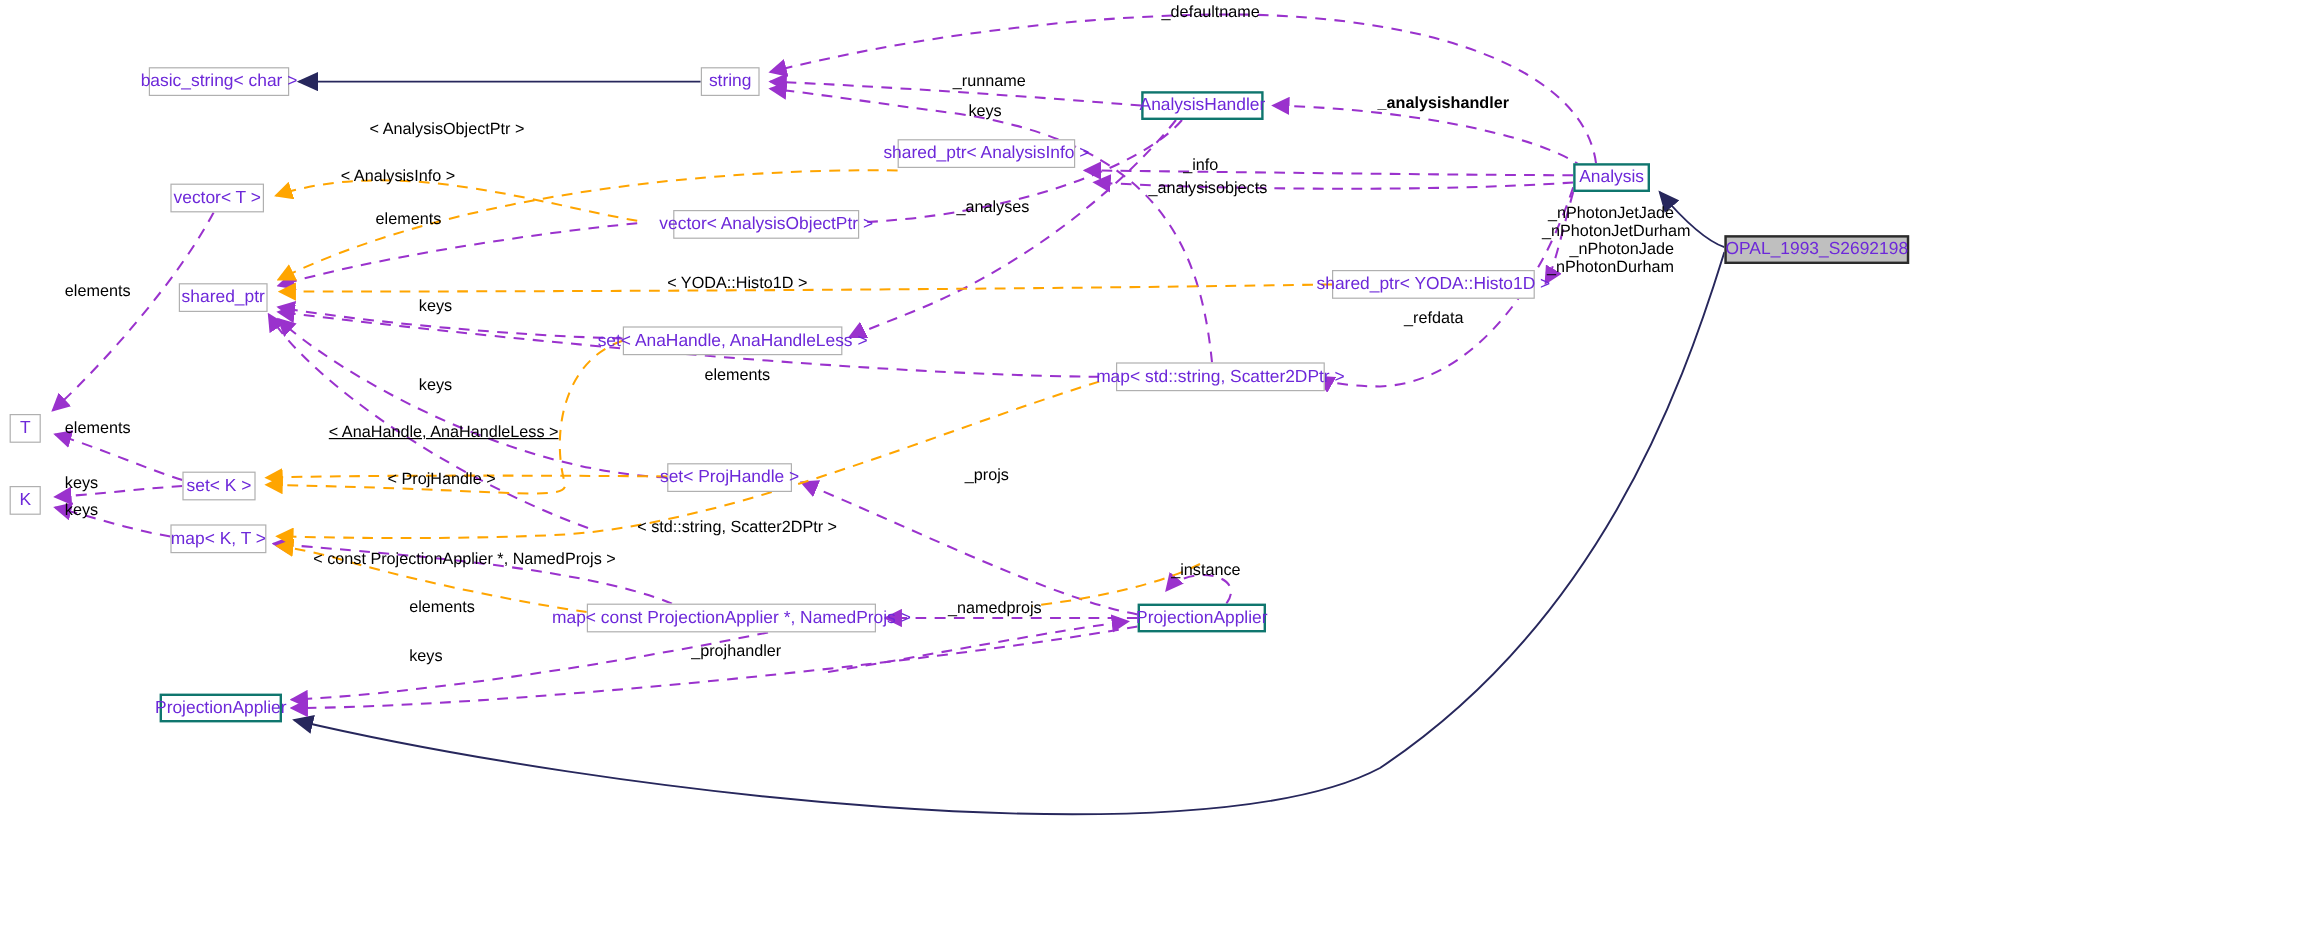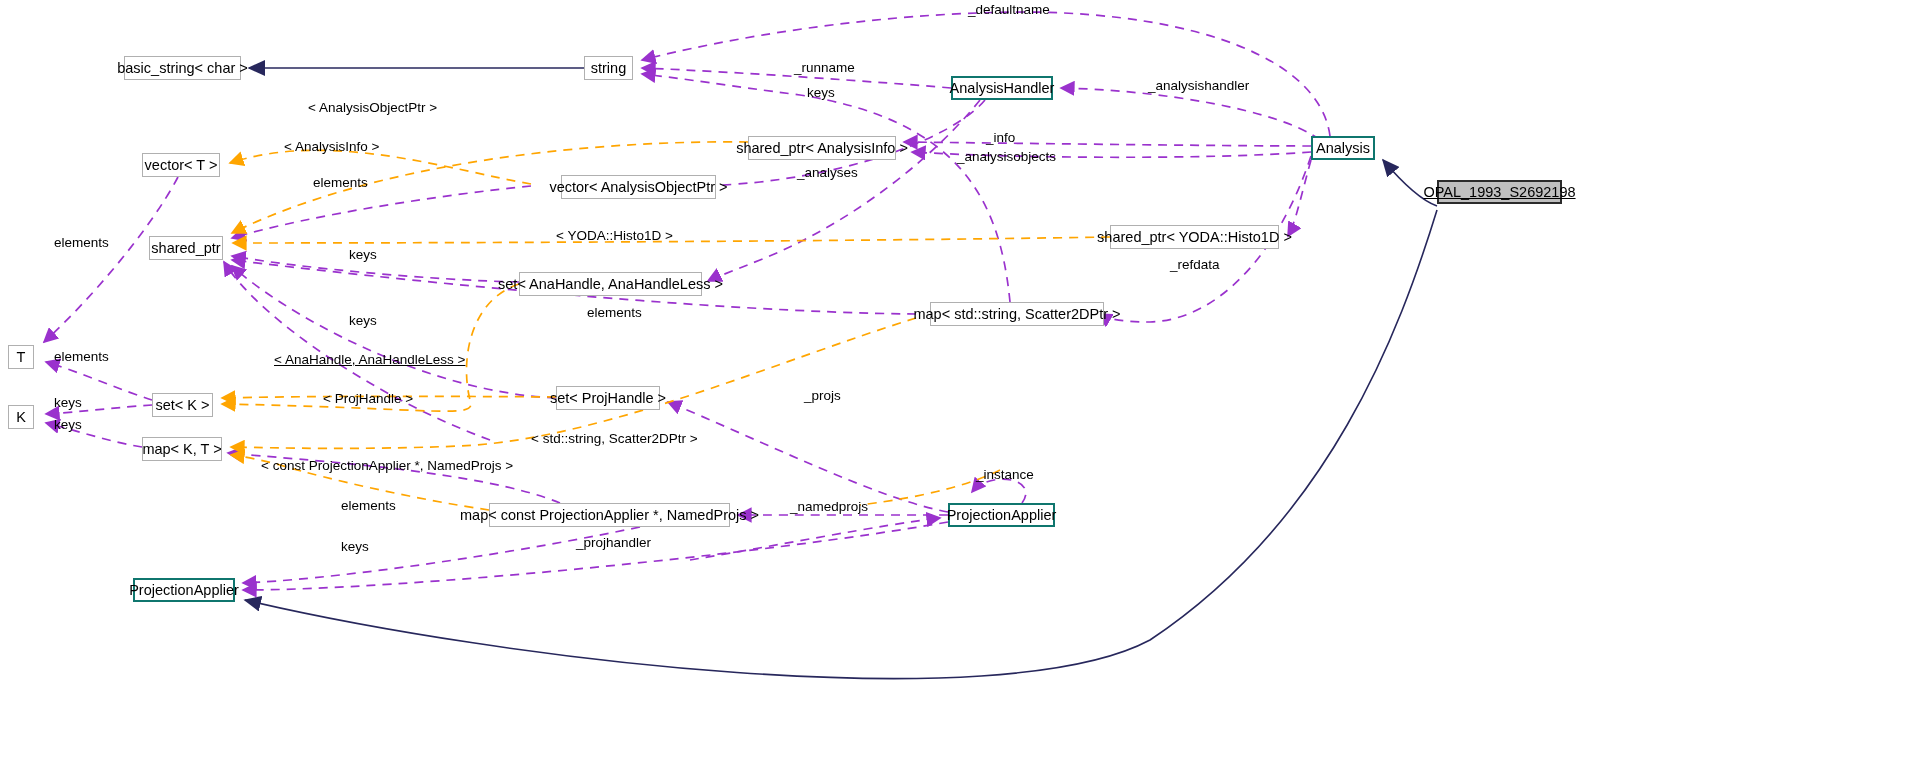--- a/index.html
+++ b/index.html
@@ -1,20 +1,20 @@
 <!DOCTYPE html>
 <html><head>
 <meta charset="utf-8">
 <style>
   html,body{margin:0;padding:0;background:#ffffff;}
   body{font-family:"Liberation Sans",sans-serif;}
   #diagram{position:relative;width:1915px;height:782px;background:#fff;overflow:hidden;}
   svg#edges{position:absolute;left:0;top:0;width:1915px;height:782px;}
   .node{position:absolute;box-sizing:border-box;display:flex;align-items:center;justify-content:center;
-        background:#ffffff;border:1px solid #b0b0b0;color:#000000;font-size:14.5px;white-space:nowrap;
+        background:#ffffff;border:1px solid #b0b0b0;color:#6d28d9;font-size:14.5px;white-space:nowrap;
         padding:0 8px;line-height:1;}
   .node.bold{border:2px solid #0f766e;}
   .node.current{border:2px solid #2b2b2b;background:#bfbfbf;}
   .edge-label{position:absolute;font-size:13.5px;color:#000;white-space:nowrap;line-height:1;}
   .multi-label{position:absolute;font-size:13.5px;color:#000;white-space:nowrap;line-height:15px;text-align:right;}
 </style>
 </head>
 <body>
 
 <div id="diagram">
@@ -118,27 +118,27 @@
   </div>
   <div class="node" style="left:584px;top:56px;width:49px;height:24px;">
     <span>string</span>
   </div>
   <div class="node bold" style="left:951px;top:76px;width:102px;height:24px;">
     <span>AnalysisHandler</span>
   </div>
   <div class="node bold" style="left:1311px;top:136px;width:64px;height:24px;">
     <span>Analysis</span>
   </div>
-  <div class="node current" style="left:1437px;top:180px;width:125px;height:24px;text-decoration:underline;">
+  <div class="node current" style="left:1437px;top:196px;width:154px;height:24px;">
     <span>OPAL_1993_S2692198</span>
   </div>
   <div class="node" style="left:142px;top:153px;width:78px;height:24px;">
     <span>vector&lt; T &gt;</span>
   </div>
-  <div class="node" style="left:748px;top:136px;width:148px;height:24px;">
+  <div class="node" style="left:748px;top:116px;width:148px;height:24px;">
     <span>shared_ptr&lt; AnalysisInfo &gt;</span>
   </div>
   <div class="node" style="left:531px;top:175px;width:155px;height:24px;margin-left:30px;">
     <span>vector&lt; AnalysisObjectPtr &gt;</span>
   </div>
   <div class="node" style="left:149px;top:236px;width:74px;height:24px;">
     <span>shared_ptr</span>
   </div>
   <div class="node" style="left:1110px;top:225px;width:169px;height:24px;">
     <span>shared_ptr&lt; YODA::Histo1D &gt;</span>
@@ -170,21 +170,21 @@
   <div class="node bold" style="left:948px;top:503px;width:107px;height:24px;">
     <span>ProjectionApplier</span>
   </div>
   <div class="node bold" style="left:133px;top:578px;width:102px;height:24px;">
     <span>ProjectionApplier</span>
   </div>
 
   <div class="edge-label" style="left:968px;top:3px;">_defaultname</div>
   <div class="edge-label" style="left:794px;top:61px;">_runname</div>
   <div class="edge-label" style="left:807px;top:86px;">keys</div>
-  <div class="edge-label" style="left:1148px;top:79px;">_analysishandler</div>
+  <div class="edge-label" style="left:1148px;top:79px;font-weight:bold;">_analysishandler</div>
   <div class="edge-label" style="left:308px;top:101px;">&lt; AnalysisObjectPtr &gt;</div>
   <div class="edge-label" style="left:284px;top:140px;">&lt; AnalysisInfo &gt;</div>
   <div class="edge-label" style="left:986px;top:131px;">_info</div>
   <div class="edge-label" style="left:313px;top:176px;">elements</div>
   <div class="edge-label" style="left:957px;top:150px;">_analysisobjects</div>
   <div class="edge-label" style="left:797px;top:166px;">_analyses</div>
   <div class="edge-label" style="left:54px;top:236px;">elements</div>
   <div class="edge-label" style="left:556px;top:229px;">&lt; YODA::Histo1D &gt;</div>
   <div class="edge-label" style="left:349px;top:248px;">keys</div>
   <div class="edge-label" style="left:1170px;top:258px;">_refdata</div>
@@ -197,14 +197,20 @@
   <div class="edge-label" style="left:54px;top:418px;">keys</div>
   <div class="edge-label" style="left:804px;top:389px;">_projs</div>
   <div class="edge-label" style="left:531px;top:432px;">&lt; std::string, Scatter2DPtr &gt;</div>
   <div class="edge-label" style="left:261px;top:459px;">&lt; const ProjectionApplier *, NamedProjs &gt;</div>
   <div class="edge-label" style="left:976px;top:468px;">_instance</div>
   <div class="edge-label" style="left:341px;top:499px;">elements</div>
   <div class="edge-label" style="left:790px;top:500px;">_namedprojs</div>
   <div class="edge-label" style="left:341px;top:540px;">keys</div>
   <div class="edge-label" style="left:576px;top:536px;">_projhandler</div>
 
+  <div class="multi-label" style="left:1285px;top:170px;width:110px;">
+    <div>_nPhotonJetJade</div>
+    <div>_nPhotonJetDurham</div>
+    <div>_nPhotonJade</div>
+    <div>_nPhotonDurham</div>
+  </div>
 
 </div>
 
 </body></html>

